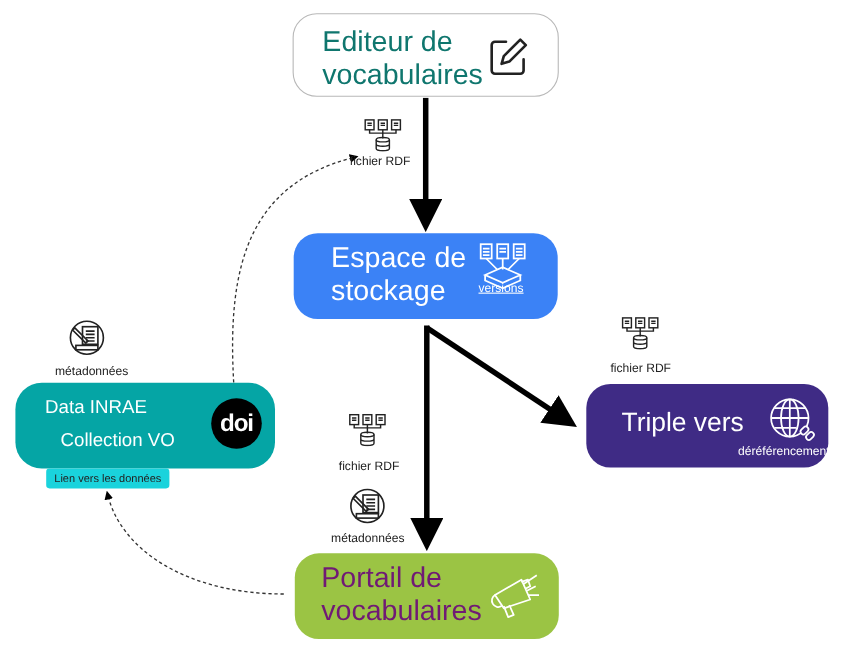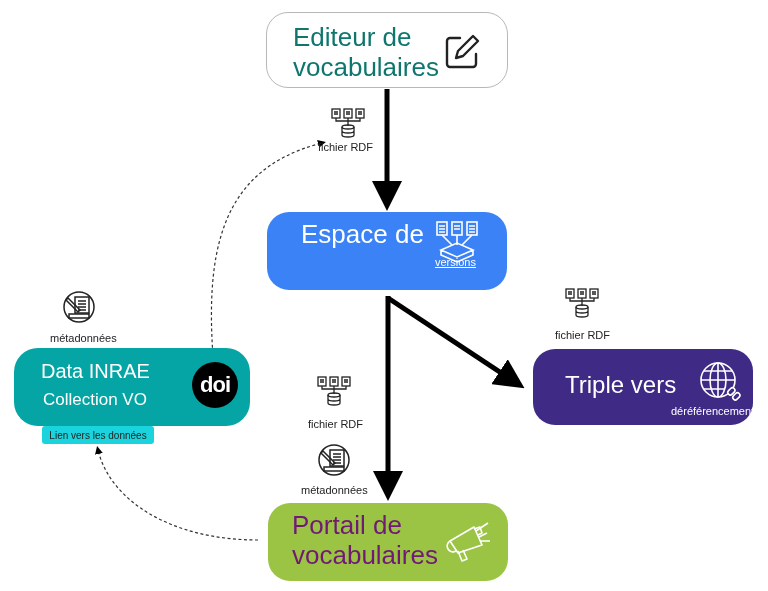--- a/index.html
+++ b/index.html
@@ -14,22 +14,22 @@
   #editor { left: 266px; top: 12px; width: 242px; height: 76px; background: #fff; border: 1.5px solid #b8b8b8; border-radius: 22px; }
   #editor .node-title { left: 26px; top: 10px; font-size: 26px; color: #0f766e; }
   #editor .icon { left: 176px; top: 18px; }
 
   #storage { left: 267px; top: 212px; width: 240px; height: 78px; background: #3b82f6; }
   #storage .node-title { left: 34px; top: 8px; font-size: 26px; color: #fff; }
   #storage .icon { left: 166px; top: 8px; }
   #storage .sub { position: absolute; left: 168px; top: 44px; font-size: 11px; color: #fff; text-decoration: underline; }
 
   #datainrae { left: 14px; top: 348px; width: 236px; height: 78px; background: #05a5a5; border-radius: 24px; }
-  #datainrae .node-title { left: 27px; top: 12px; font-size: 20px; color: #fff; }
-  #datainrae .sub { position: absolute; left: 29px; top: 42px; font-size: 17px; color: #fff; }
+  #datainrae .node-title { left: 27px; top: 12px; font-size: 17px; color: #fff; }
+  #datainrae .sub { position: absolute; left: 41px; top: 42px; font-size: 17px; color: #fff; }
   #doi { position: absolute; left: 178px; top: 14px; width: 46px; height: 46px; border-radius: 50%; background: #000; color: #fff;
          font-weight: bold; font-size: 22px; display: flex; align-items: center; justify-content: center; letter-spacing: -1px; }
 
   #lien { position: absolute; left: 42px; top: 426px; width: 112px; height: 18px; background: #1ad3dc; border-radius: 3px;
           font-size: 10px; color: #222; display: flex; align-items: center; justify-content: center; }
 
   #triplestore { left: 533px; top: 349px; width: 220px; height: 76px; background: #3f2b85; }
   #triplestore .node-title { left: 32px; top: 22px; font-size: 24px; color: #fff; }
   #triplestore .icon { left: 164px; top: 10px; }
   #triplestore .sub { position: absolute; left: 138px; top: 56px; font-size: 11px; color: #fff; }
@@ -79,20 +79,21 @@
     <path d="M6 10 v3 h24 v-3 M18 10 v8"></path>
     <ellipse cx="18" cy="19" rx="6" ry="2"></ellipse>
       <path d="M12 19 v8 a6 2 0 0 0 12 0 v-8 M12 23 a6 2 0 0 0 12 0"></path>
   </svg>
 </span>
 <span class="small-label" style="left:318px;top:141px;">fichier RDF</span>
 
 <div class="node" id="storage">
   <div class="node-title">
     <div>Espace de</div>
+    <div>stockage</div>
   </div>
   <span class="icon">
     <svg width="48" height="46" viewBox="0 0 48 46" fill="none" stroke="#fff" stroke-width="1.6">
       <rect x="4" y="2" width="10" height="13"></rect>
         <rect x="19" y="2" width="10" height="13"></rect>
         <rect x="34" y="2" width="10" height="13"></rect>
       <path d="M6 6h6M6 9h6M6 12h6M21 6h6M21 9h6M36 6h6M36 9h6M36 12h6"></path>
       <path d="M9 15 l10 10 M24 15 v10 M39 15 l-10 10"></path>
       <path d="M8 30 l16 -7 l16 7 l-16 7 z M8 30 v5 l16 7 l16 -7 v-5"></path>
     </svg>

